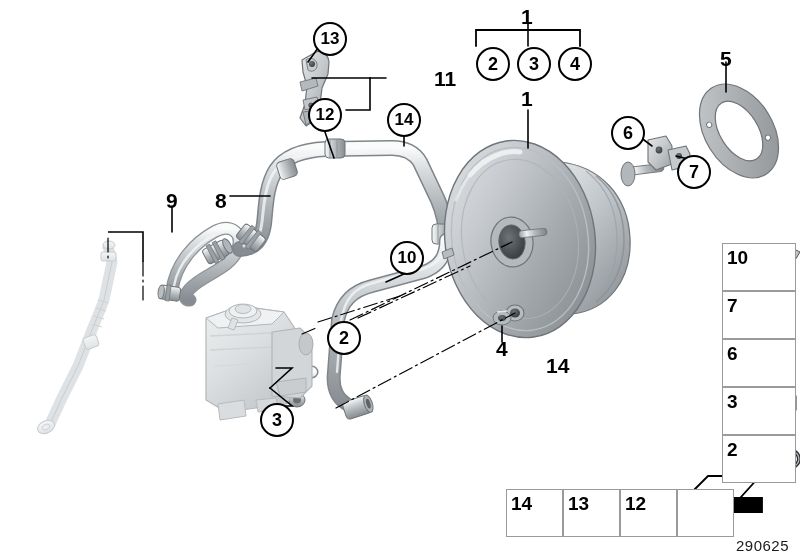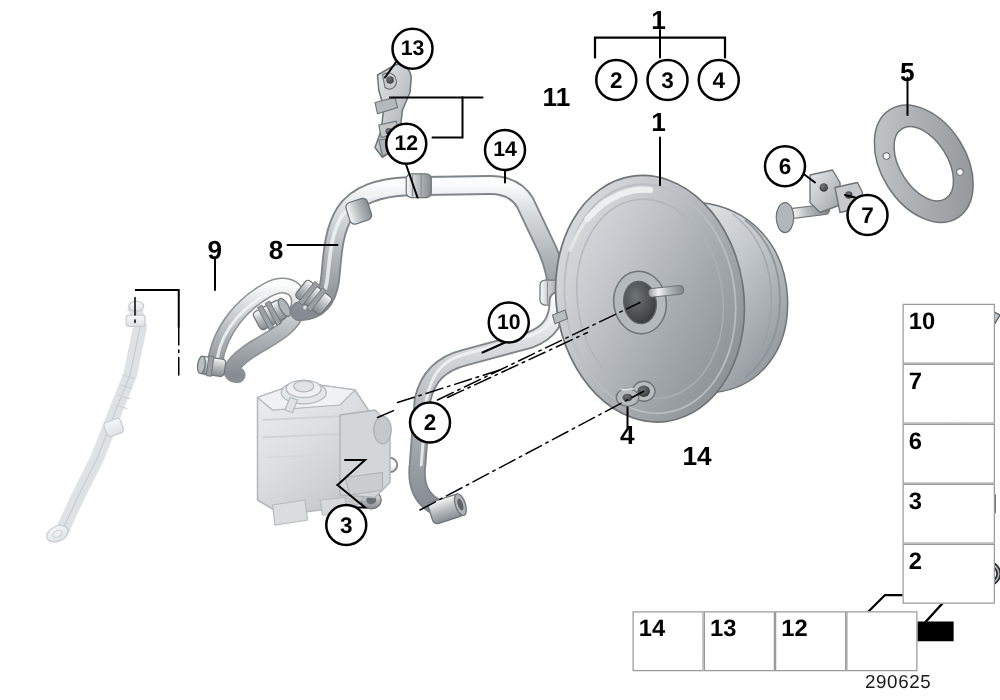--- a/index.html
+++ b/index.html
@@ -404,15 +404,15 @@
   <div class="legend-num" style="left:511px;top:494px;font-size:19px;">14</div>
 
   <div class="legend-cell" style="left:563px;top:489px;width:57px;height:48px;"></div>
   <div class="legend-num" style="left:568px;top:494px;font-size:19px;">13</div>
 
   <div class="legend-cell" style="left:620px;top:489px;width:57px;height:48px;"></div>
   <div class="legend-num" style="left:625px;top:494px;font-size:19px;">12</div>
 
   <div class="legend-cell" style="left:677px;top:489px;width:57px;height:48px;"></div>
 
-  <div class="docid" style="left:692px;top:537px;font-size:15px;">290625</div>
+  <div class="docid" style="left:736px;top:537px;font-size:15px;">290625</div>
 
 </div>
 
 </body></html>

